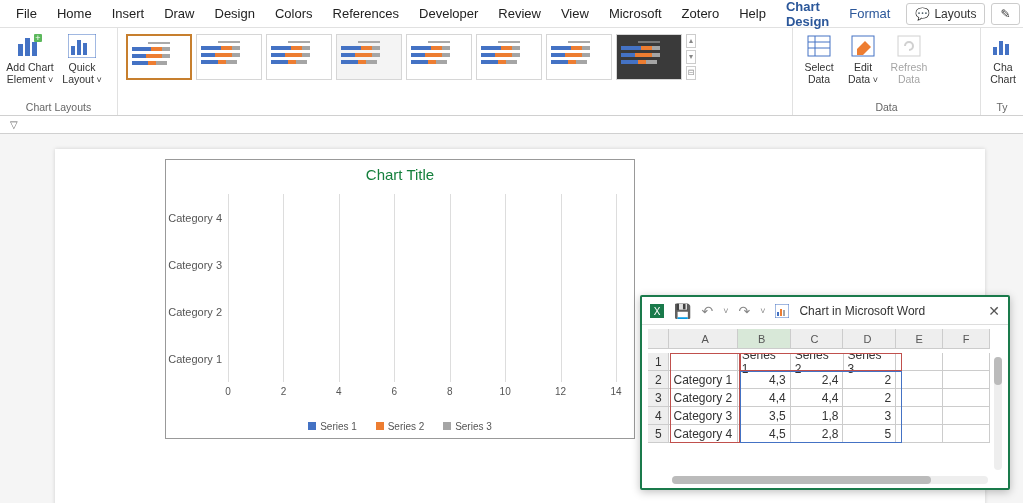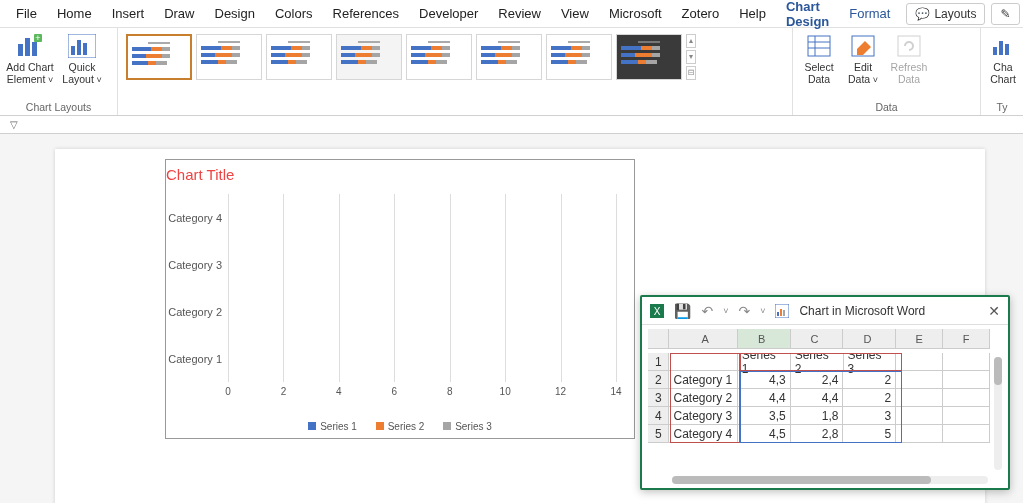--- a/index.html
+++ b/index.html
@@ -34,21 +34,21 @@
 
 
 .collapse { height:18px; background:#fff; border-bottom:1px solid #d0d0d0; padding-left:10px; font-size:10px; color:#666; display:flex; align-items:center;}
 
 
 .docarea { background:#f5f5f5; position:absolute; top:134px; bottom:0; left:0; right:0;}
 .page { background:#fff; position:absolute; left:55px; top:15px; width:930px; height:400px; box-shadow:0 0 4px rgba(0,0,0,.15);}
 
 
 .chartbox { position:absolute; left:110px; top:10px; width:470px; height:280px; border:1px solid #999; background:#fff;}
-.chartbox .ctitle { font-size:15px; color:#ef4444; padding:6px 0 2px;}
+.chartbox .ctitle { text-align:center; font-size:15px; color:#15803d; padding:6px 0 2px;}
 .plot { position:absolute; left:62px; right:18px; top:34px; bottom:56px;}
 .plot .gridline { position:absolute; top:0; bottom:0; width:1px; background:#ddd;}
 .barrow { position:absolute; left:0; height:18px; display:flex;}
 .barrow .seg{height:100%;}
 .ylab { position:absolute; right:100%; margin-right:6px; font-size:11px; color:#555; white-space:nowrap; transform:translateY(-50%);}
 .xlab { position:absolute; top:100%; margin-top:4px; font-size:10px; color:#555; transform:translateX(-50%);}
 .legend { position:absolute; bottom:6px; left:0; right:0; text-align:center; font-size:10px; color:#555;}
 .legend .litem{display:inline-flex;align-items:center;gap:4px;margin:0 8px;}
 .legend .sw{width:8px;height:8px;display:inline-block;}
 

